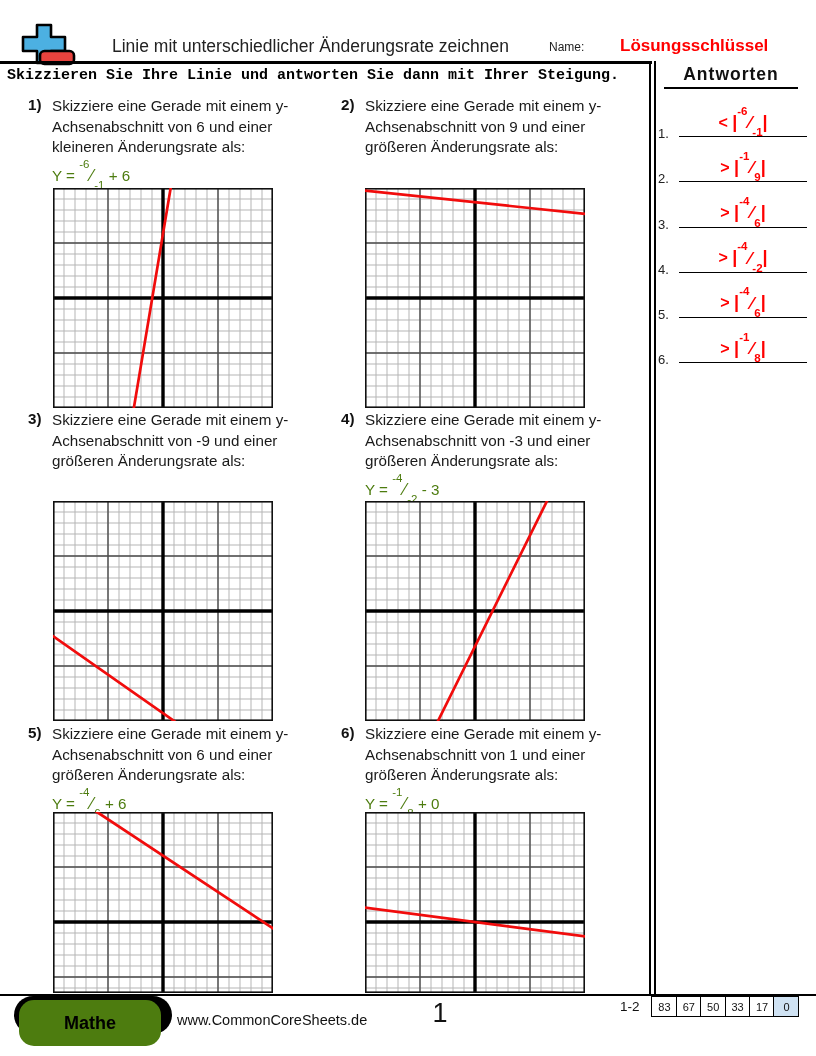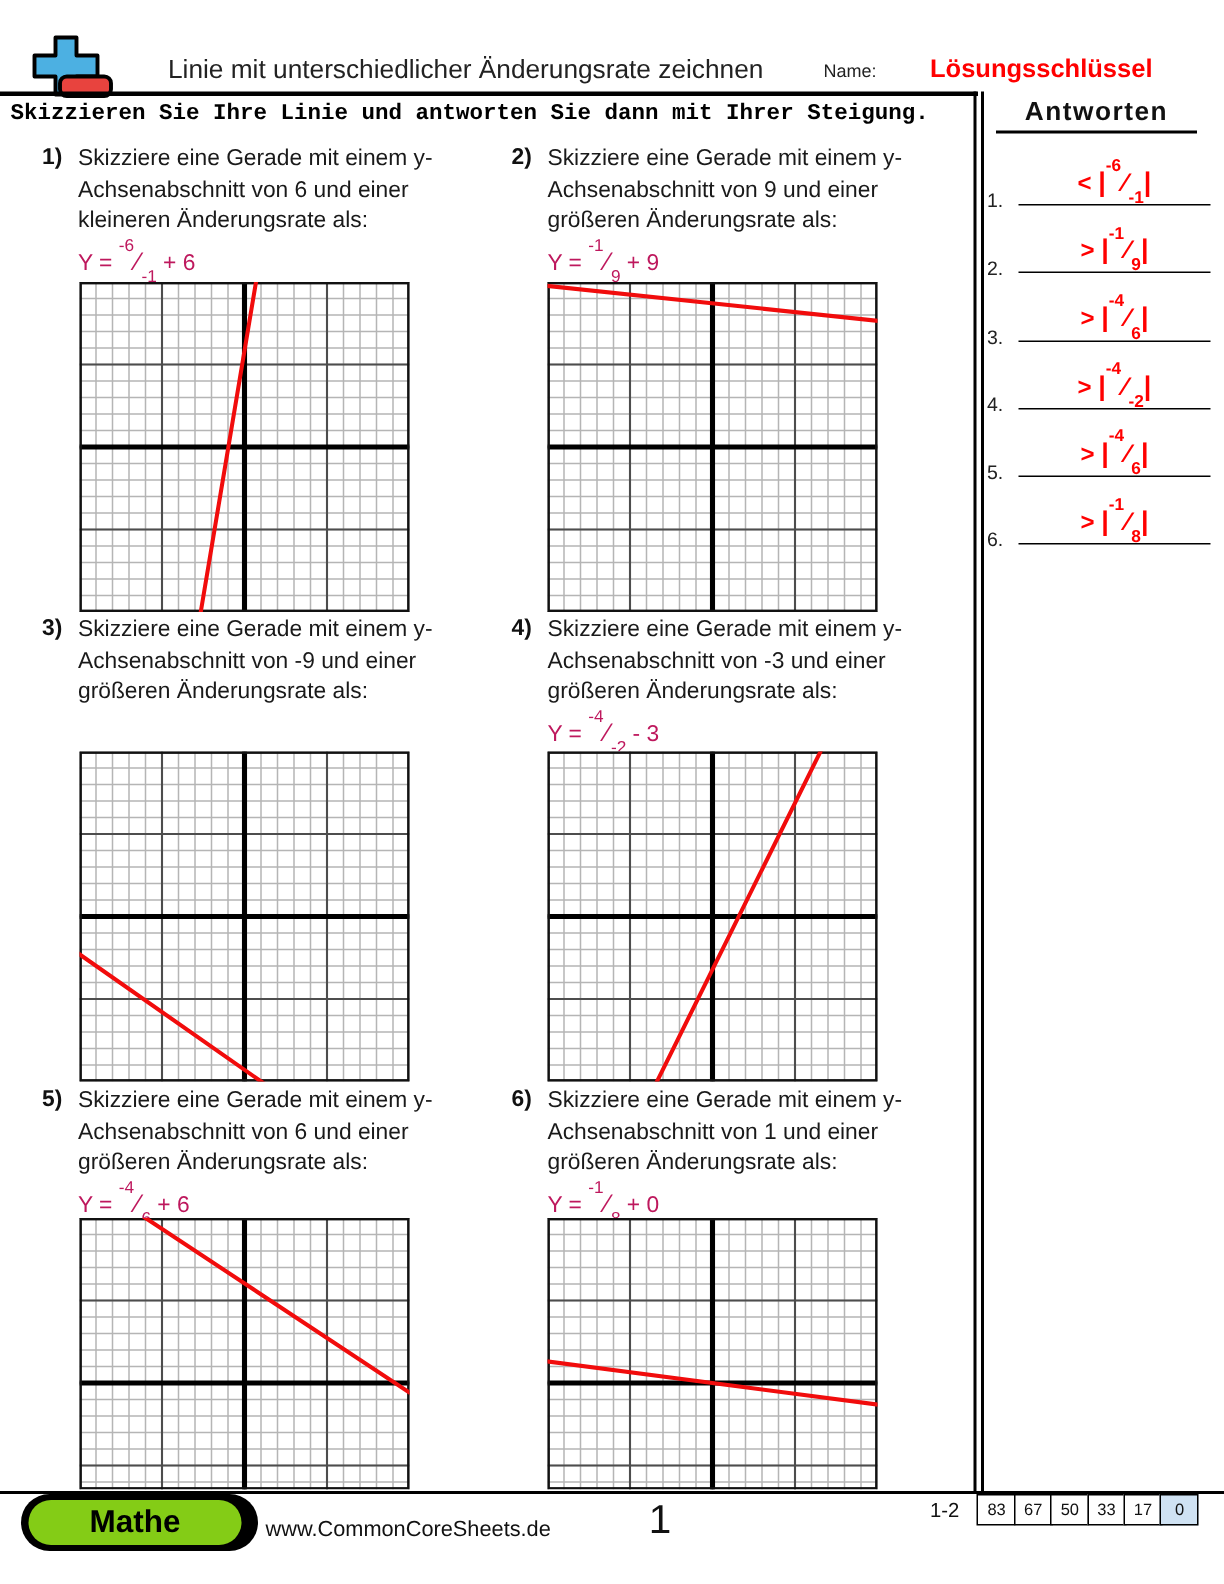--- a/index.html
+++ b/index.html
@@ -29,28 +29,28 @@
           color:#ff0000; font-weight:bold; font-size:16px; white-space:nowrap; }
   .ans-value .bar { font-size:18px; font-weight:bold; }
   .fr-num { font-size:11.5px; position:relative; top:-7px; font-weight:bold; }
   .fr-den { font-size:11.5px; position:relative; top:4px; font-weight:bold; }
   .fr-slash { font-size:17px; padding:0 1px; }
   
   .problem { position:absolute; width:305px; }
   .p-row { display:flex; }
   .p-num { width:24px; font-size:15.2px; font-weight:bold; flex:none; }
   .p-text { font-size:15.2px; line-height:20.6px; color:#1a1a1a; }
-  .p-eq { margin:7px 0 0 24px; font-size:15.2px; color:#be185d; }
+  .p-eq { margin:7px 0 0 24px; font-size:15.2px; color:#4d7c0f; }
   .p-eq .fr-num, .p-eq .fr-den { font-weight:normal; font-size:11.5px; }
   .graph { position:absolute; background:#fff; }
   
   .footer-rule { position:absolute; left:0; top:994px; width:816px; height:2.3px; background:#000; }
   .badge { position:absolute; left:14px; top:996px; width:158px; height:38px; background:#000; border-radius:20px; }
-  .badge-inner { position:absolute; left:5px; top:4px; width:142px; height:30px; background:#84cc16; border-radius:15px;
-          display:flex; align-items:center; justify-content:center; font-size:21px; font-weight:bold; color:#000; }
+  .badge-inner { position:absolute; left:5px; top:4px; width:142px; height:46px; background:#4d7c0f; border-radius:15px;
+          display:flex; align-items:center; justify-content:center; font-size:18px; font-weight:bold; color:#000; }
   .website { position:absolute; left:177px; top:1012px; font-size:14.5px; color:#111; }
   .page-number { position:absolute; left:400px; top:998px; width:80px; text-align:center; font-size:27px; color:#111; }
   .score-range { position:absolute; left:620px; top:999px; font-size:13.5px; color:#111; }
   .score-table { position:absolute; left:653px; top:996px; display:flex; }
   .score-cell { width:26px; height:21px; border:1.6px solid #000; margin-left:-1.6px;
           display:flex; align-items:center; justify-content:center; font-size:11px; background:#fff; }
 </style>
 </head>
 <body>
 
@@ -114,21 +114,20 @@
   </div>
   <div class="problem" style="left:341px; top:96px;">
     <div class="p-row">
         <span class="p-num">2)</span>
       <div class="p-text">
         <div>Skizziere eine Gerade mit einem y-</div>
           <div>Achsenabschnitt von 9 und einer</div>
           <div>größeren Änderungsrate als:</div>
       </div>
       </div>
-    <div class="p-eq"><span>Y =</span> <sup class="fr-num">-1</sup><span class="fr-slash">⁄</span><sub class="fr-den">9</sub> <span>+ 9</span></div>
   </div>
   <div class="problem" style="left:28px; top:410px;">
     <div class="p-row">
         <span class="p-num">3)</span>
       <div class="p-text">
         <div>Skizziere eine Gerade mit einem y-</div>
           <div>Achsenabschnitt von -9 und einer</div>
           <div>größeren Änderungsrate als:</div>
       </div>
       </div>

